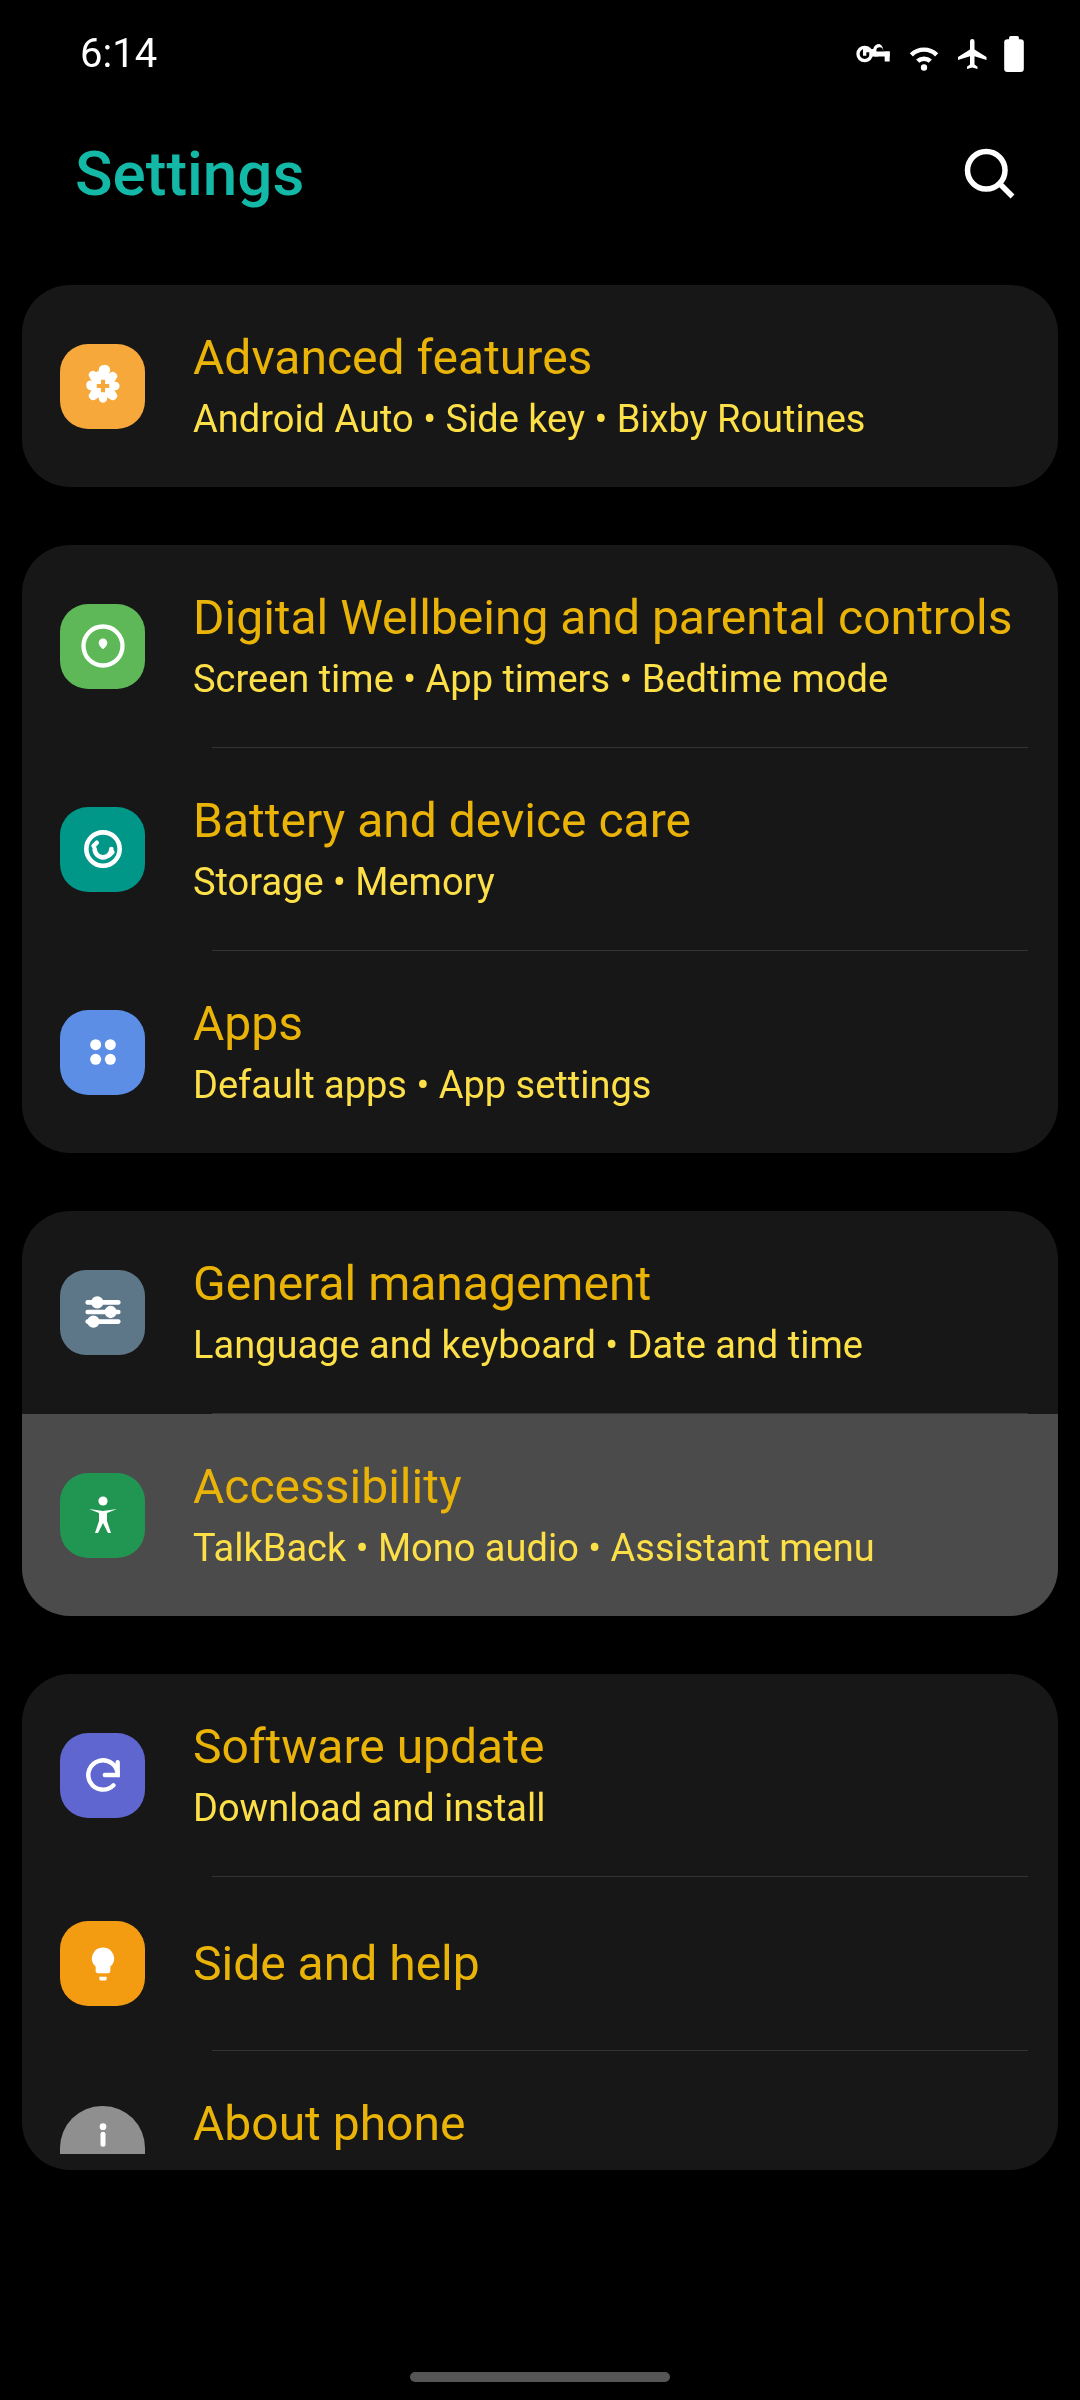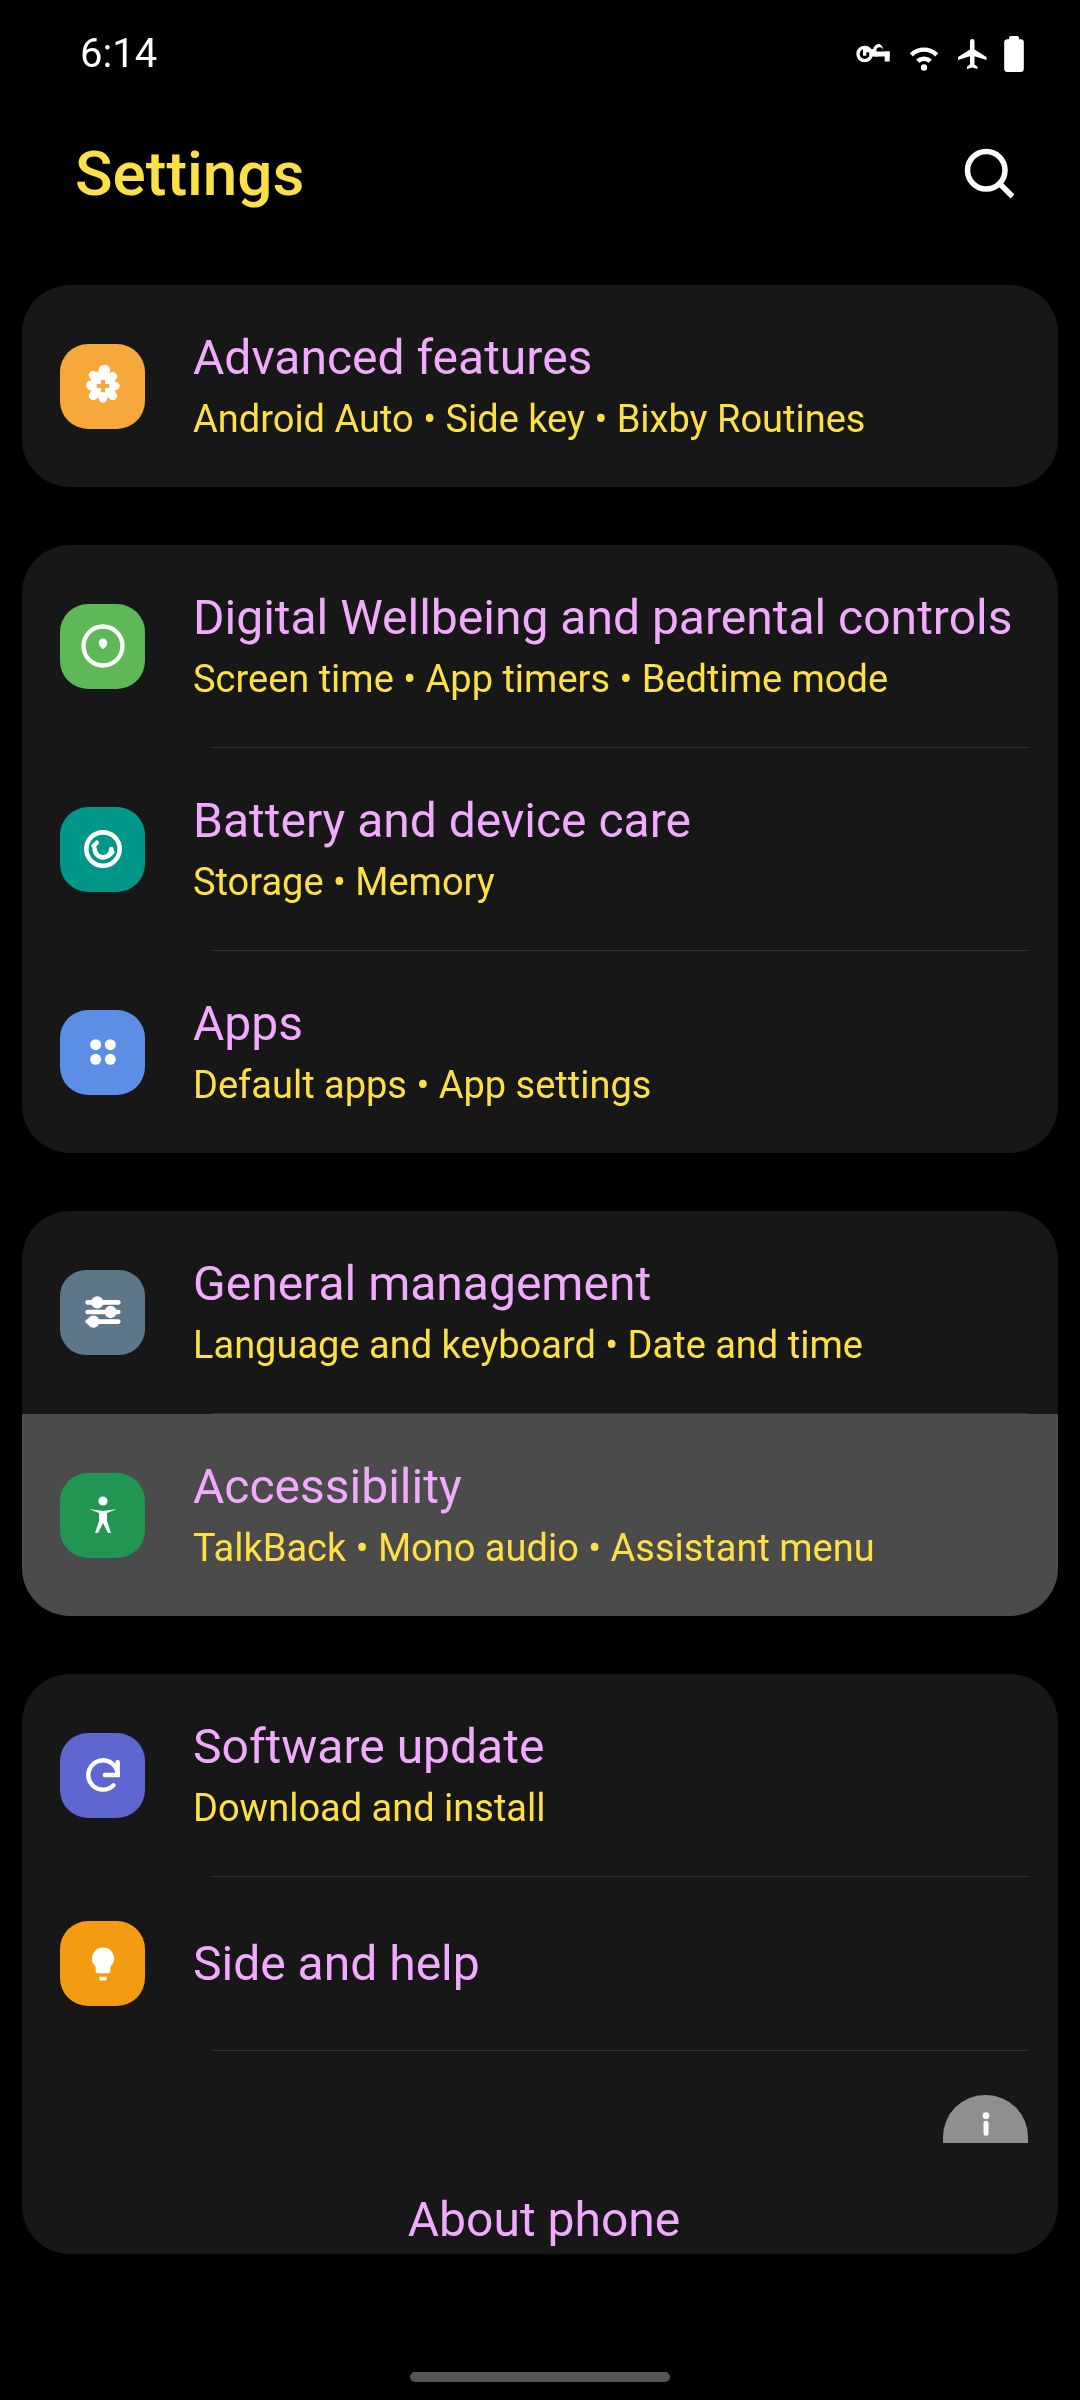--- a/index.html
+++ b/index.html
@@ -24,21 +24,21 @@
 
   .header {
     display: flex;
     justify-content: space-between;
     align-items: center;
     padding: 50px 60px 75px 75px;
   }
   .header-title {
     font-size: 62px;
     font-weight: 500;
-    color: #fde047;
+    color: #14b8a6;
   }
   .search-icon { width: 60px; height: 60px; }
 
   .content {
     display: flex;
     flex-direction: column;
     gap: 58px;
     padding: 0 22px;
   }
 
@@ -65,21 +65,21 @@
     display: flex;
     align-items: center;
     justify-content: center;
     flex-shrink: 0;
   }
 
   .text-col { flex: 1; display: flex; flex-direction: column; gap: 8px; }
   .title {
     font-size: 48px;
     font-weight: 400;
-    color: #f0abfc;
+    color: #eab308;
     line-height: 1.22;
   }
   .subtitle {
     font-size: 38px;
     color: #fde047;
     line-height: 1.25;
   }
 
   .divider {
     height: 1px;
@@ -253,21 +253,21 @@
       <div class="icon-wrap bg-orange">
         <svg width="44" height="44" viewBox="0 0 24 24" fill="#fff">
             <path d="M12 3a6 6 0 00-4 10.5V16a1 1 0 001 1h6a1 1 0 001-1v-2.5A6 6 0 0012 3zm-2 16h4v1a1 1 0 01-1 1h-2a1 1 0 01-1-1v-1z"></path>
           </svg>
       </div>
       <div class="text-col">
         <span class="title">Side and help</span>
       </div>
     </div>
     <div class="divider"></div>
-    <div class="row" style="padding-bottom:4px;flex-direction:column;">
+    <div class="row" style="padding-bottom:16px;">
       <div class="icon-wrap bg-grey" style="border-radius:42px 42px 0 0; height:48px;">
         <svg width="40" height="40" viewBox="0 0 24 24" fill="#fff" style="margin-top:10px;">
             <circle cx="12" cy="7" r="2"></circle>
             <rect x="10.5" y="10" width="3" height="9" rx="1.5"></rect>
           </svg>
       </div>
       <div class="text-col">
         <span class="title">About phone</span>
       </div>
     </div>

